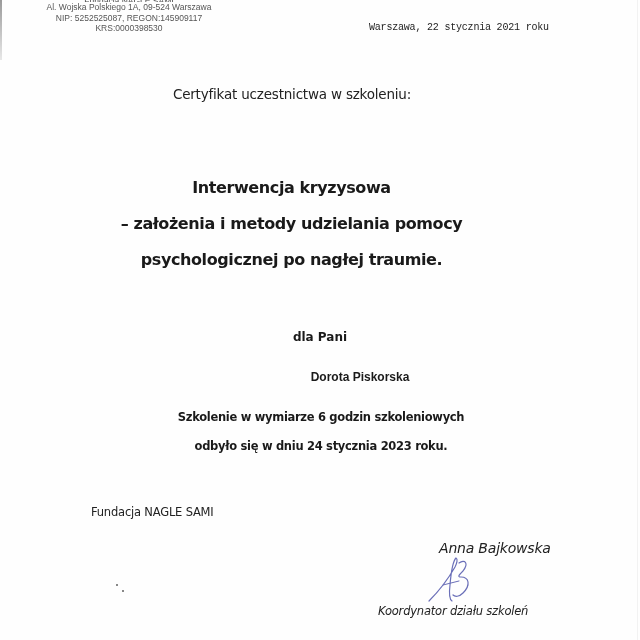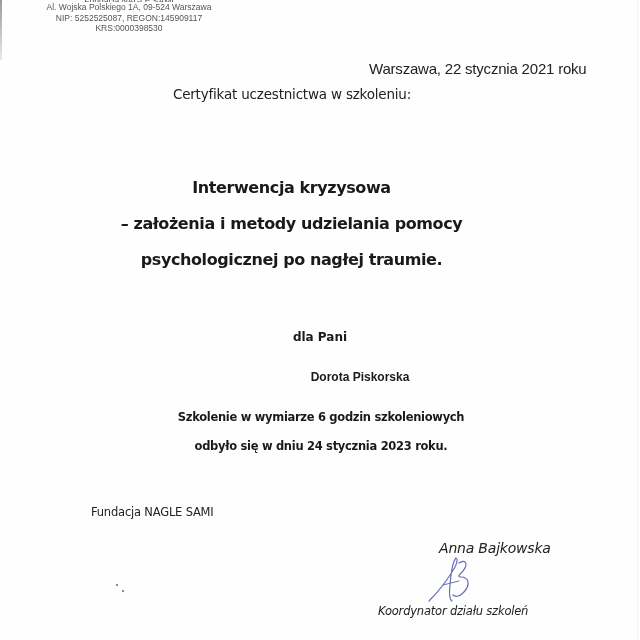--- a/index.html
+++ b/index.html
@@ -43,25 +43,24 @@
     }
     .header-block .cut {
       height: 6px;
       overflow: hidden;
       color: #444;
     }
     .place-date {
       position: absolute;
       left: 369px;
       top: 22px;
-      font-family: Liberation Sans, sans-serif;
-      font-size: 15px;
-      color: #222;
-      letter-spacing: -0.2px;
-      margin-top: 38px;
+      font-family: Liberation Mono, monospace;
+      font-size: 10px;
+      color: #222;
+      letter-spacing: -0.2px;
     }
     .cert-label {
       position: absolute;
       left: 0; width: 580px;
       top: 86px;
       text-align: center;
       font-family: "DejaVu Sans", sans-serif;
       font-size: 13.5px;
       color: #222;
       letter-spacing: -0.2px;

